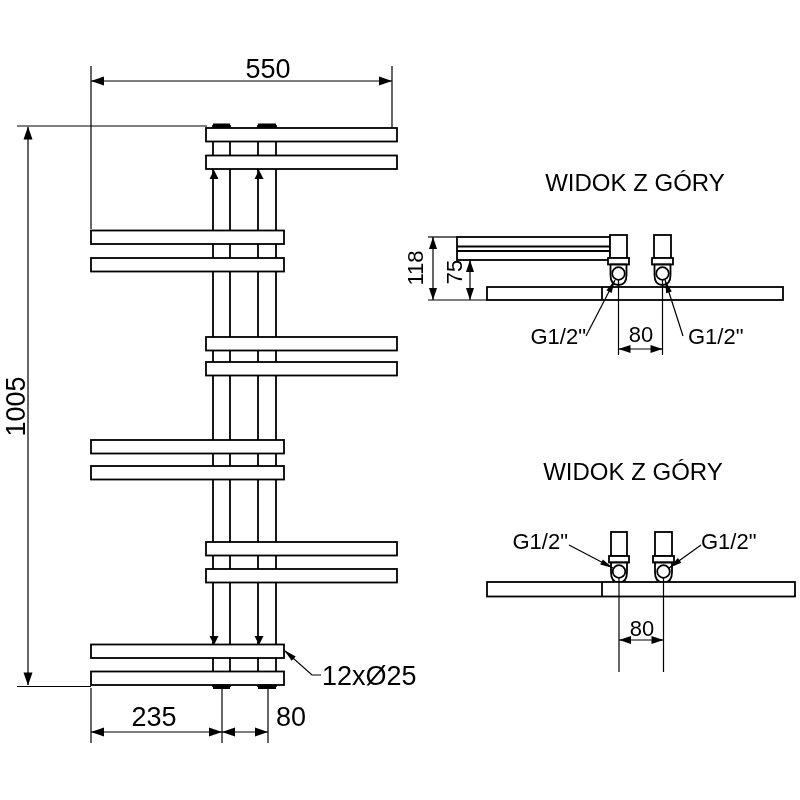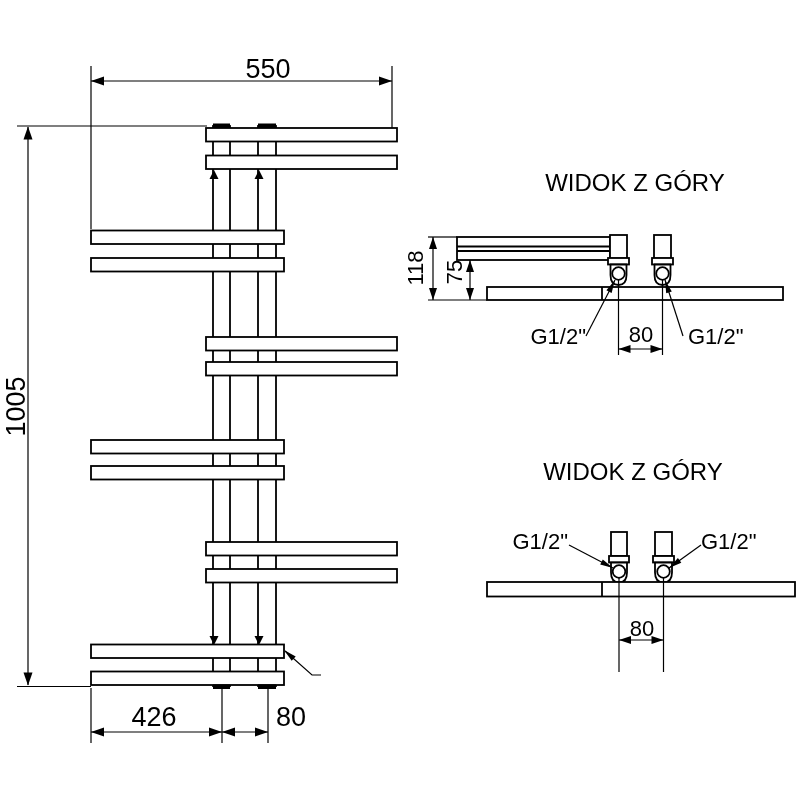--- a/index.html
+++ b/index.html
@@ -141,24 +141,25 @@
       <path d="M613,568 L600.2,564.6 L602.8,559.4 Z"></path>
       <path d="M669,568 L677.9,558.05 L681.3,562.75 Z"></path>
     </g>
   </g>
 </svg>
 
 <div class="txt dim-main c" style="left:218px;top:54px;width:100px;">550</div>
 
 <div class="txt dim-main c rot" style="left:-34px;top:391px;width:100px;">1005</div>
 
-<div class="txt dim-main c" style="left:104px;top:702px;width:100px;">426</div>
+<div class="txt dim-main c" style="left:104px;top:702px;width:100px;">235</div>
 
 <div class="txt dim-main c" style="left:251px;top:702px;width:80px;">80</div>
 
+<div class="txt dim-main l" style="left:322px;top:661px;width:120px;">12xØ25</div>
 
 <div class="txt view-title c" style="left:510px;top:169px;width:250px;">WIDOK Z GÓRY</div>
 
 <div class="txt dim-side c rot" style="left:376px;top:255px;width:80px;">118</div>
 
 <div class="txt dim-side c rot" style="left:415px;top:259px;width:80px;">75</div>
 
 <div class="txt dim-side r" style="left:486px;top:324px;width:100px;">G1/2"</div>
 
 <div class="txt dim-side c" style="left:611px;top:322px;width:60px;">80</div>

